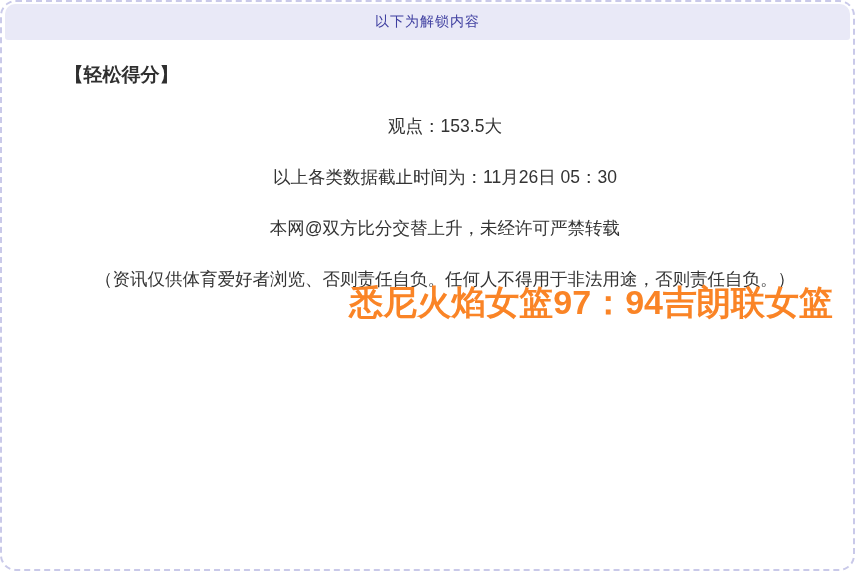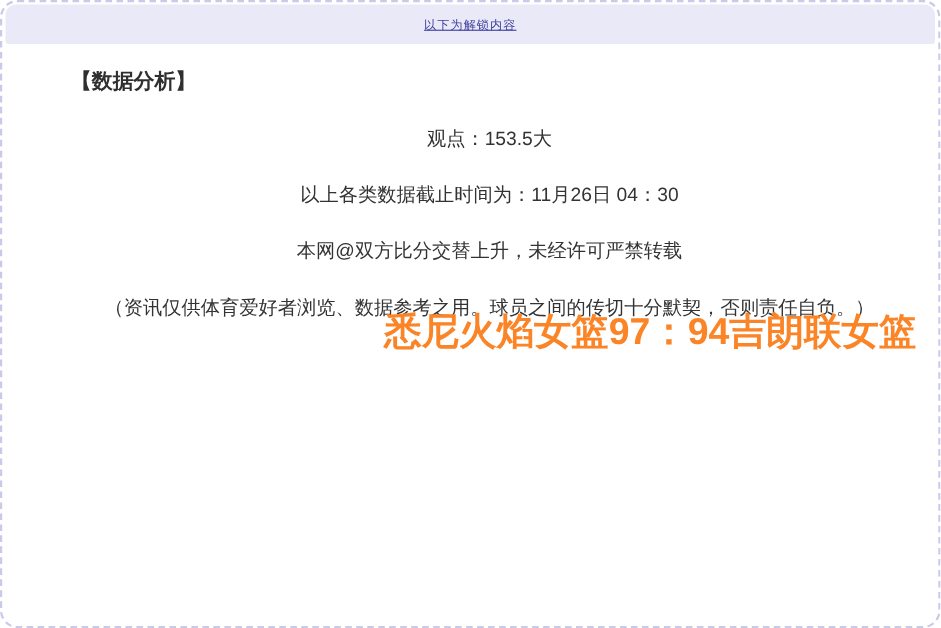--- a/index.html
+++ b/index.html
@@ -20,23 +20,22 @@
     margin: 2px 3px 0 3px;
     height: 36px;
     background: #e9e9f7;
     border-radius: 10px 10px 3px 3px;
     display: flex;
     align-items: center;
     justify-content: center;
   }
   .banner-text {
     color: #3f3fa0;
-    font-size: 11px;
+    font-size: 14px;
     letter-spacing: 1px;
-    text-decoration: underline;
   }
 
   .content {
     padding: 20px 32px 0 32px;
     color: #333333;
     font-size: 17.5px;
     line-height: 30px;
   }
 
   .section-title {
@@ -76,28 +75,28 @@
 <body>
 
 <div class="page">
 
   <div class="banner">
     <span class="banner-text">以下为解锁内容</span>
   </div>
 
   <div class="content">
 
-    <h2 class="section-title">【数据分析】</h2>
+    <h2 class="section-title">【轻松得分】</h2>
 
 
     <p class="standalone-line">观点：153.5大</p>
 
-    <p class="standalone-line">以上各类数据截止时间为：11月26日 04：30</p>
+    <p class="standalone-line">以上各类数据截止时间为：11月26日 05：30</p>
 
     <p class="standalone-line">本网@双方比分交替上升，未经许可严禁转载</p>
 
-    <p class="standalone-line">（资讯仅供体育爱好者浏览、数据参考之用。球员之间的传切十分默契，否则责任自负。）</p>
+    <p class="standalone-line">（资讯仅供体育爱好者浏览、否则责任自负。任何人不得用于非法用途，否则责任自负。）</p>
 
   </div>
 
   <div class="score-overlay">悉尼火焰女篮97：94吉朗联女篮</div>
 
 </div>
 
 </body></html>

